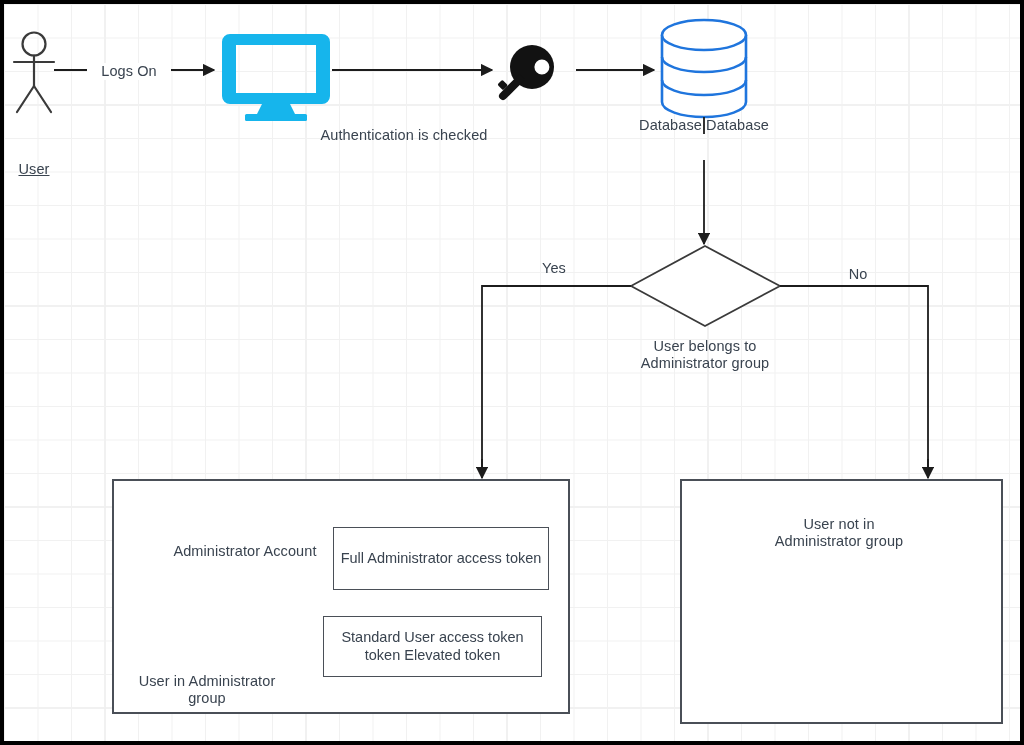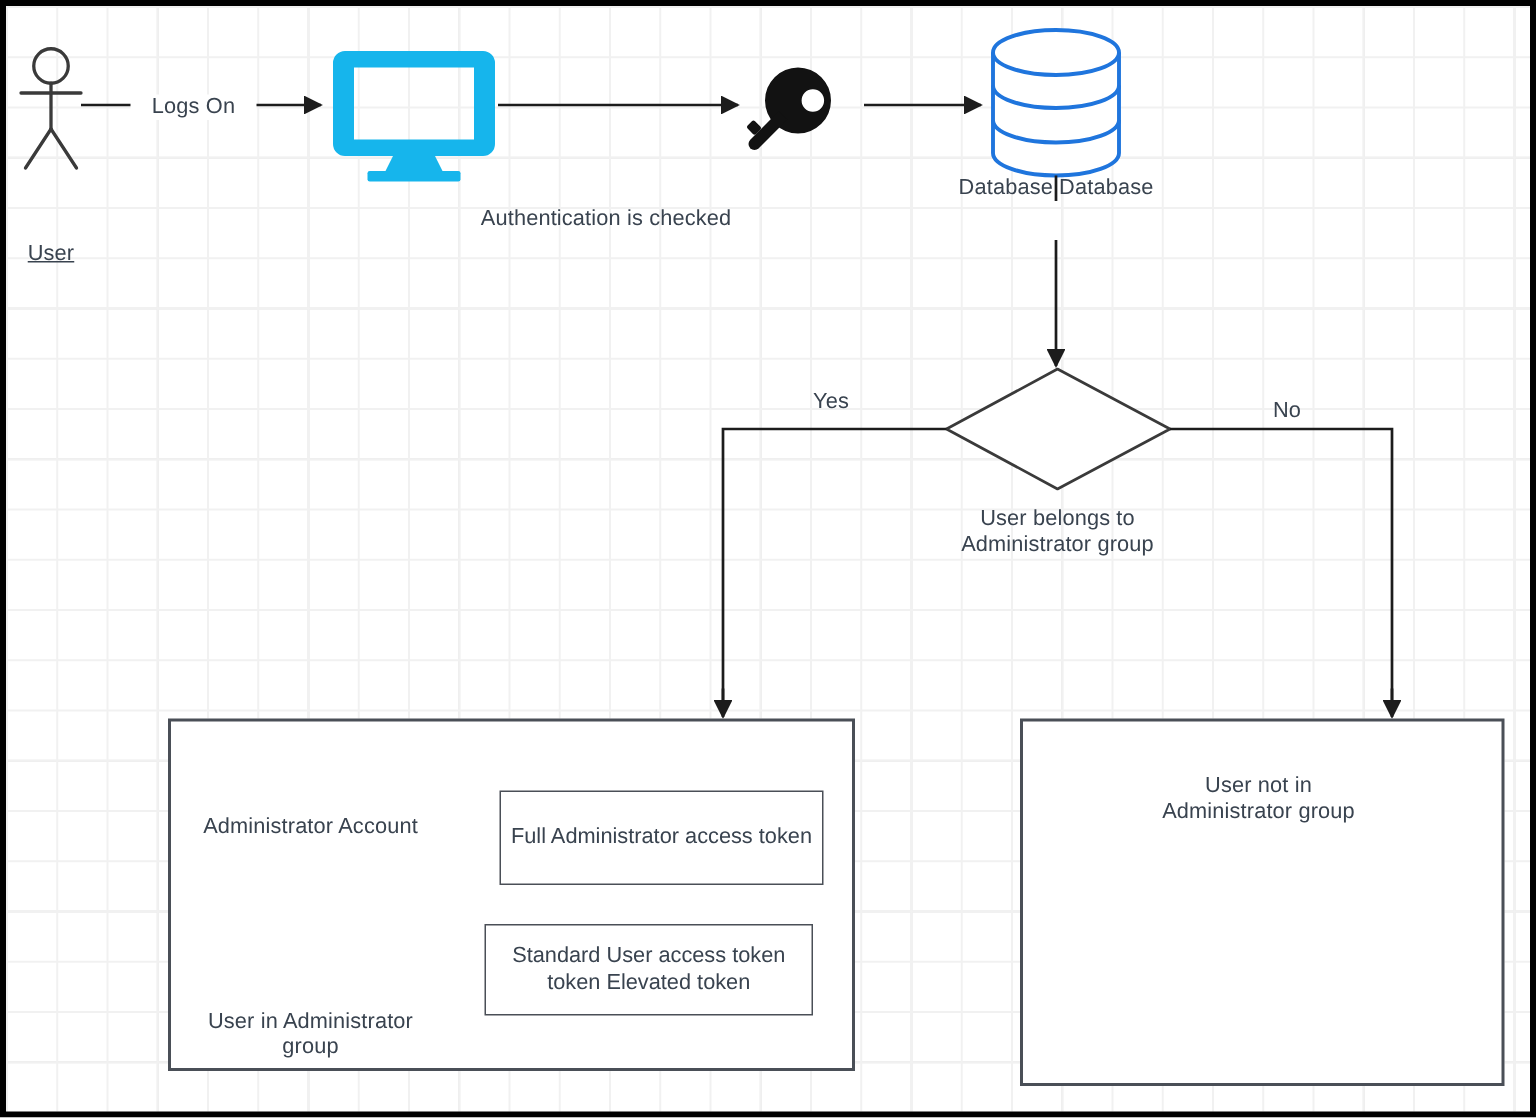--- a/index.html
+++ b/index.html
@@ -146,34 +146,34 @@
       <circle cx="-18" cy="0" r="6.5"></circle>
       <path d="M -11.5 0 h 13" stroke-linecap="round"></path>
       <path d="M -3 0 v 5" stroke-linecap="round"></path>
     </g>
   </svg>
 
   <div class="lbl lbl-ul" style="left:8px;top:113px;width:44px;margin-top:44px;">User</div>
 
   <div class="lbl" style="left:83px;top:59px;width:84px;background:#ffffff;">Logs On</div>
 
-  <div class="lbl" style="left:300px;top:134px;width:200px;">Authentication is checked</div>
+  <div class="lbl" style="left:300px;top:123px;width:200px;">Authentication is checked</div>
 
   <div class="lbl" style="left:620px;top:113px;width:160px;">Database Database</div>
 
   <div class="lbl" style="left:625px;top:334px;width:152px;">User belongs to
 Administrator group</div>
 
   <div class="lbl" style="left:527px;top:256px;width:46px;">Yes</div>
 
   <div class="lbl" style="left:832px;top:262px;width:44px;">No</div>
 
   <div class="bigbox" style="left:108px;top:475px;width:458px;height:235px;"></div>
 
-  <div class="lbl" style="left:108px;top:539px;width:190px;">Administrator Account</div>
+  <div class="lbl" style="left:108px;top:539px;width:190px;padding-left:38px;">Administrator Account</div>
 
   <div class="tokenbox" style="left:293px;top:523px;width:216px;height:63px;">Full Administrator access token</div>
 
   <div class="lbl" style="left:108px;top:627px;width:190px;margin-top:42px;">User in Administrator
 group</div>
 
   <div class="tokenbox" style="left:283px;top:612px;width:219px;height:61px;">Standard User access token token
 Elevated token</div>
 
   <div class="bigbox" style="left:676px;top:475px;width:323px;height:245px;"></div>

